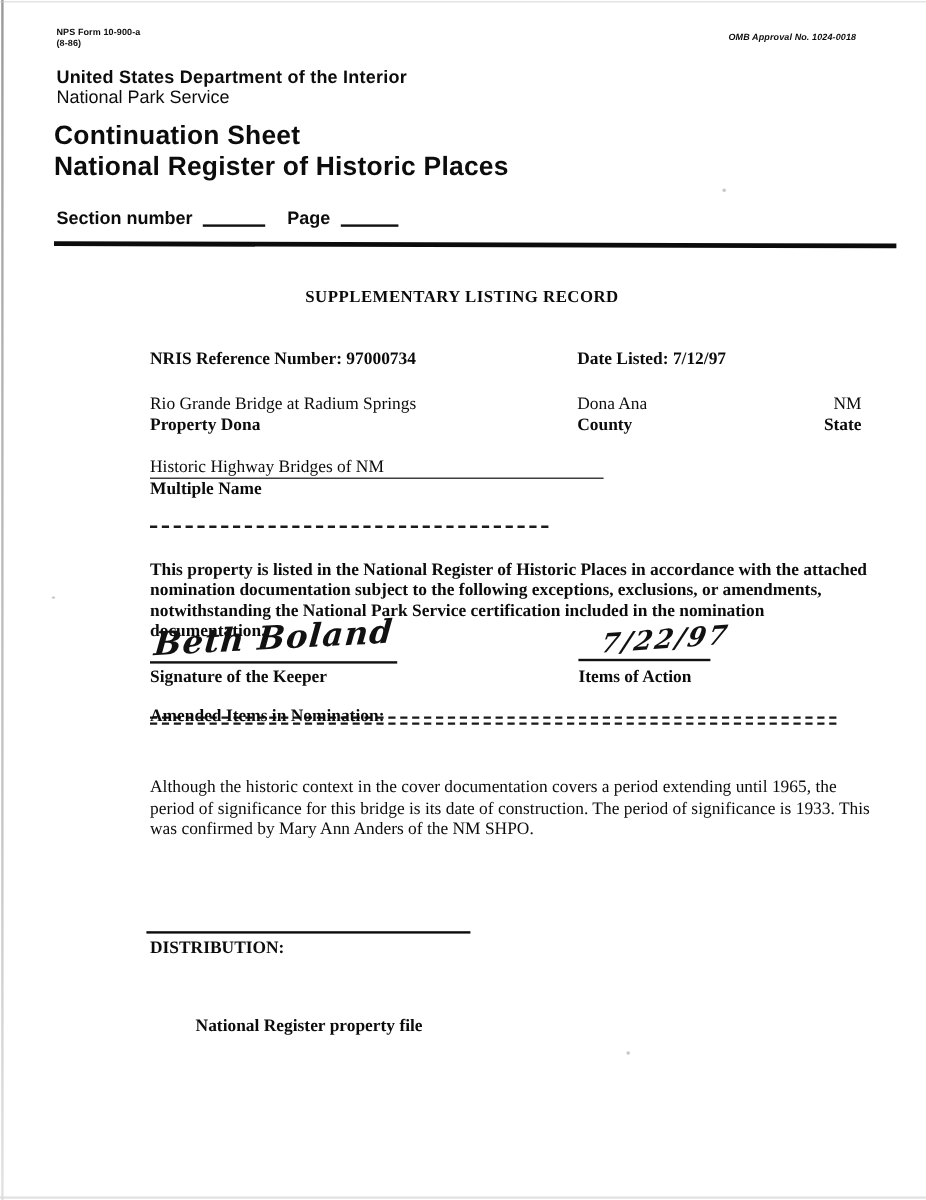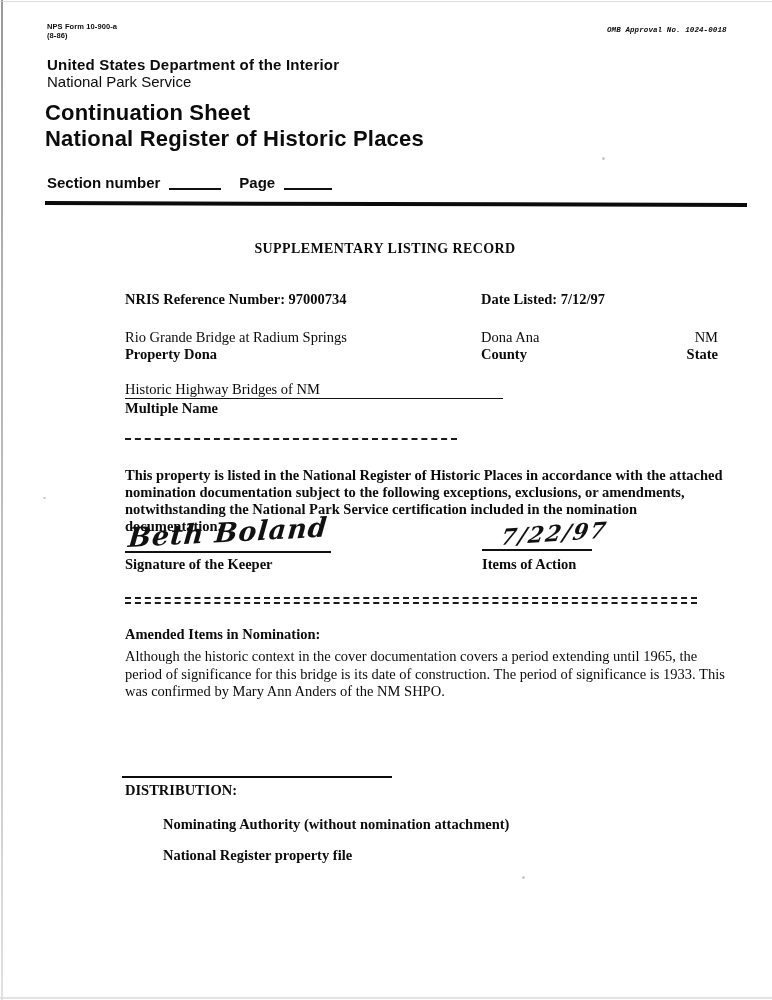--- a/index.html
+++ b/index.html
@@ -16,21 +16,21 @@
   .scan-edge-left{position:absolute;left:1px;top:0;width:2px;height:1000px;
     background:linear-gradient(180deg,#777 0%,#999 30%,#b5b5b5 70%,#d8d8d8 100%);opacity:.75;}
   .scan-edge-top{position:absolute;left:0;top:1px;width:772px;height:1px;background:#cfcfcf;opacity:.7;}
   .scan-edge-bottom{position:absolute;left:0;top:997px;width:772px;height:2px;background:#dcdcdc;opacity:.8;}
   .speck{position:absolute;background:#9a9a9a;border-radius:50%;opacity:.55;}
 
   .abs{position:absolute;}
 
   
   .tiny{font-family:"Liberation Sans", sans-serif;font-size:7.5px;font-weight:bold;line-height:9px;letter-spacing:.1px;}
-  .tiny-italic{font-style:italic;font-family:Liberation Mono, monospace;}
+  .tiny-italic{font-style:italic;}
   .agency{font-family:"Liberation Sans", sans-serif;font-size:15px;font-weight:bold;letter-spacing:.2px;}
   .bureau{font-family:"Liberation Sans", sans-serif;font-size:15px;font-weight:normal;}
   .doc-title{font-family:"Liberation Sans", sans-serif;font-size:22px;font-weight:bold;line-height:26px;letter-spacing:.2px;}
   .section-line{font-family:"Liberation Sans", sans-serif;font-size:15px;font-weight:bold;}
   .blank{display:inline-block;border-bottom:2px solid #111;transform:translateY(2px);}
   .rule-thick{position:absolute;background:#0c0c0c;transform:rotate(.15deg);}
 
   
   .h-center{font-size:14px;font-weight:bold;letter-spacing:.4px;text-align:center;}
   .b{font-weight:bold;}
@@ -108,21 +108,20 @@
   <div class="abs sig" style="left:127px;top:522px;">Beth Boland</div>
   <div class="sig-underline" style="left:125px;top:551px;width:206px;"></div>
   <div class="abs body-sm b" style="left:125px;top:556px;">Signature of the Keeper</div>
 
   <div class="abs hand-date" style="left:499px;top:524px;">7/22/97</div>
   <div class="sig-underline" style="left:482px;top:549px;width:110px;"></div>
   <div class="abs body-sm b" style="left:482px;top:556px;">Items of Action</div>
 
   <div class="equals-line" style="left:125px;top:597px;width:572px;"></div>
 
-  <div class="abs body-sm b" style="left:125px;top:626px;">Amended Items in Nomination:</div>
+  <div class="abs body-sm b" style="left:125px;top:589px;">Amended Items in Nomination:</div>
   <div class="abs body-sm" style="left:125px;top:648px;width:604px;line-height:17.5px;">Although the historic context in the cover documentation covers a period extending until 1965, the period of significance for this bridge is its date of construction.  The period of significance is 1933.  This was confirmed by Mary Ann Anders of the NM SHPO.</div>
 
   <div class="dist-rule" style="left:122px;top:776px;width:270px;"></div>
   <div class="abs body-sm b" style="left:125px;top:782px;">DISTRIBUTION:</div>
   <div class="abs body-sm b" style="left:163px;top:799px;margin-top:48px;">National Register property file</div>
-  <div class="abs body-sm b" style="left:163px;top:816px;">Nominating Authority (without nomination attachment)</div>
 
 </div>
 
 </body></html>

